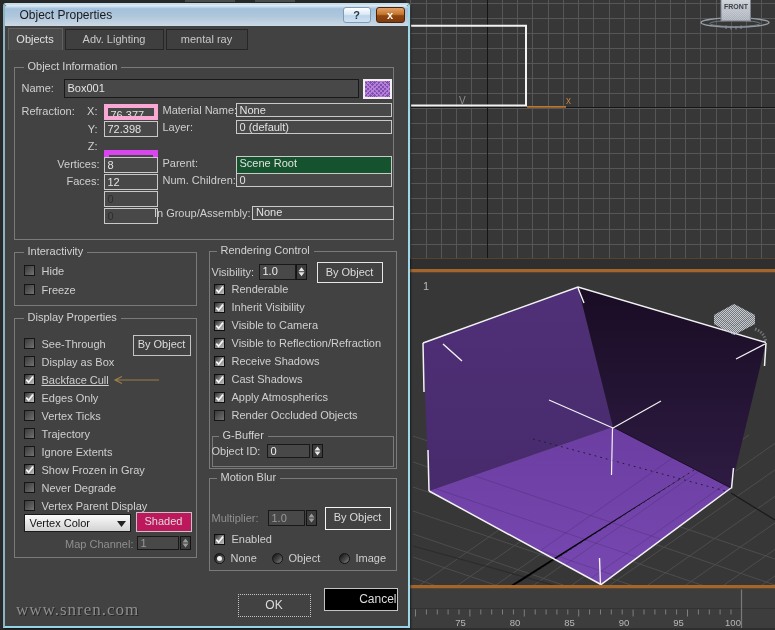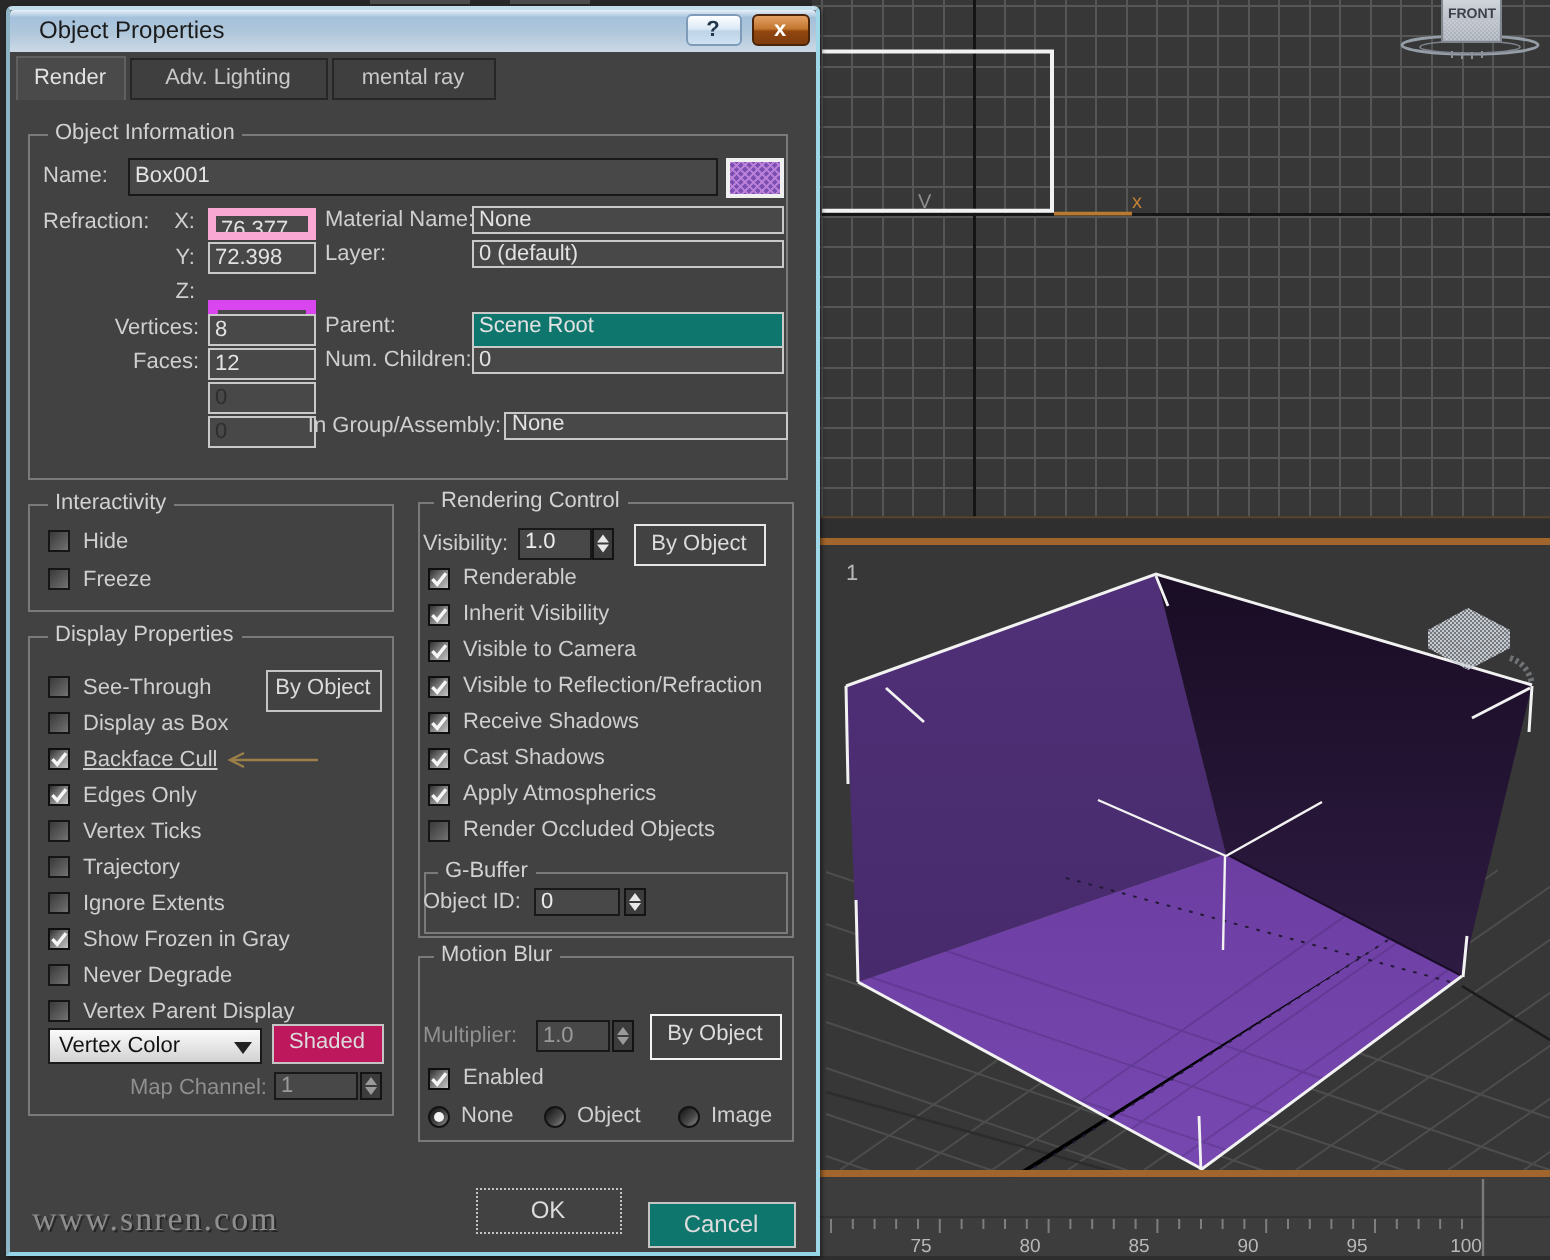--- a/index.html
+++ b/index.html
@@ -94,21 +94,21 @@
     <rect x="406" y="628" width="369" height="2" fill="#2e2e2e"></rect>
   </svg>
 <div style="position:absolute;left:185px;top:0;width:50px;height:2px;background:#4c4c4c"></div>
 <div style="position:absolute;left:255px;top:0;width:40px;height:2px;background:#4c4c4c"></div>
 <div style="position:absolute;left:3px;top:3px;width:403px;height:621px;box-sizing:content-box;
 border-top:2.5px solid #c2dfeb;border-left:2.5px solid #8cb4c2;border-right:2.5px solid #9ed8e8;border-bottom:2.5px solid #93d5e6;border-radius:3px 3px 0 0;background:#424242;box-shadow:1px 1px 2px rgba(0,0,0,0.5)">
 <div style="position:absolute;left:0;top:0;width:403px;height:21px;background:linear-gradient(180deg,#e8f0f8 0%,#a4c1dc 18%,#b0c7db 55%,#ccd9e6 100%);border-radius:2px 2px 0 0"></div>
     <span style="position:absolute;left:14.5px;top:10.0px;transform:translateY(-50%);font:normal 12px 'Liberation Sans', sans-serif;color:#1b1b1b;white-space:nowrap;">Object Properties</span>
     <div style="position:absolute;left:337.5px;top:1.5px;width:28px;height:16px;box-sizing:border-box;border:1px solid #7e9cb8;border-radius:3px;background:linear-gradient(180deg,#fdfeff,#dceaf6 45%,#bed4e8 55%,#cfe2f2);text-align:center;font:bold 11px 'Liberation Sans',sans-serif;color:#24384c;line-height:14px">?</div>
     <div style="position:absolute;left:370.5px;top:1.5px;width:29px;height:16px;box-sizing:border-box;border:1px solid #4a2408;border-radius:3px;background:linear-gradient(180deg,#e2a066,#c4772f 45%,#91460e 55%,#7e3c10);text-align:center;font:bold 11px 'Liberation Sans',sans-serif;color:#fff;line-height:14px">x</div>
-    <div style="position:absolute;left:2.5px;top:22.5px;width:55px;height:22px;box-sizing:border-box;background:#4a4a4a;border:1px solid #606060;border-bottom:none;font:11px 'Liberation Sans',sans-serif;color:#e2e2e2;text-align:center;line-height:21px">Render</div>
+    <div style="position:absolute;left:2.5px;top:22.5px;width:55px;height:22px;box-sizing:border-box;background:#4a4a4a;border:1px solid #606060;border-bottom:none;font:11px 'Liberation Sans',sans-serif;color:#e2e2e2;text-align:center;line-height:21px">Objects</div>
     <div style="position:absolute;left:59.5px;top:24.0px;width:99px;height:20.5px;box-sizing:border-box;background:#3f3f3f;border:1px solid #262626;font:11px 'Liberation Sans',sans-serif;color:#c8c8c8;text-align:center;line-height:19px">Adv. Lighting</div>
     <div style="position:absolute;left:160.5px;top:24.0px;width:82px;height:20.5px;box-sizing:border-box;background:#3f3f3f;border:1px solid #262626;font:11px 'Liberation Sans',sans-serif;color:#c8c8c8;text-align:center;line-height:19px">mental ray</div>
     <div style="position:absolute;left:8.5px;top:61.5px;width:380px;height:173px;box-sizing:border-box;border:1px solid rgba(190,190,190,0.45)"></div>
     <span style="position:absolute;left:18.5px;top:61.5px;transform:translateY(-55%);background:#424242;padding:0 4px;font:11px 'Liberation Sans',sans-serif;color:#d2d2d2;white-space:nowrap">Object Information</span>
     <span style="position:absolute;left:16.5px;top:83.0px;transform:translateY(-50%);font:normal 11px 'Liberation Sans', sans-serif;color:#cfcfcf;white-space:nowrap;">Name:</span>
     <div style="position:absolute;left:58.5px;top:73.5px;width:295px;height:19px;box-sizing:border-box;border:1px solid #191919;background:#484848;font:11px 'Liberation Sans',sans-serif;color:#e4e4e4;line-height:17px;padding-left:3px;white-space:nowrap;overflow:hidden">Box001</div>
     <div style="position:absolute;left:357.5px;top:73.5px;width:29px;height:20px;box-sizing:border-box;border:2px solid #f0f0f0;background:repeating-linear-gradient(45deg,rgba(190,130,220,0.85) 0 1px,rgba(0,0,0,0) 1px 3px),repeating-linear-gradient(135deg,#b77fd4 0 1px,#7b50b2 1px 3px)"></div>
     <span style="position:absolute;left:16.5px;top:105.5px;transform:translateY(-50%);font:normal 11px 'Liberation Sans', sans-serif;color:#cfcfcf;white-space:nowrap;">Refraction:</span>
     <span style="position:absolute;right:310.5px;top:105.5px;transform:translateY(-50%);font:normal 11px 'Liberation Sans', sans-serif;color:#cfcfcf;white-space:nowrap;">X:</span>
     <div style="position:absolute;left:98.5px;top:98.5px;width:54px;height:16px;box-sizing:border-box;border:4px solid #f9a8d4;background:#484848;font:11px 'Liberation Sans',sans-serif;color:#e2e2e2;line-height:14px;padding-left:3px;white-space:nowrap;overflow:hidden">76.377</div>
@@ -120,21 +120,21 @@
     <div style="position:absolute;left:98.5px;top:151.5px;width:54px;height:16px;box-sizing:border-box;border:1px solid #c9c9c9;background:#484848;font:11px 'Liberation Sans',sans-serif;color:#e2e2e2;line-height:14px;padding-left:3px;white-space:nowrap;overflow:hidden">8</div>
     <span style="position:absolute;right:308.5px;top:175.5px;transform:translateY(-50%);font:normal 11px 'Liberation Sans', sans-serif;color:#cfcfcf;white-space:nowrap;">Faces:</span>
     <div style="position:absolute;left:98.5px;top:168.5px;width:54px;height:16px;box-sizing:border-box;border:1px solid #c9c9c9;background:#484848;font:11px 'Liberation Sans',sans-serif;color:#e2e2e2;line-height:14px;padding-left:3px;white-space:nowrap;overflow:hidden">12</div>
     <div style="position:absolute;left:98.5px;top:185.5px;width:54px;height:16px;box-sizing:border-box;border:1px solid #c9c9c9;background:#484848;font:11px 'Liberation Sans',sans-serif;color:#2e2e2e;line-height:14px;padding-left:3px;white-space:nowrap;overflow:hidden">0</div>
     <div style="position:absolute;left:98.5px;top:202.5px;width:54px;height:16px;box-sizing:border-box;border:1px solid #c9c9c9;background:#484848;font:11px 'Liberation Sans',sans-serif;color:#2e2e2e;line-height:14px;padding-left:3px;white-space:nowrap;overflow:hidden">0</div>
     <span style="position:absolute;left:157.5px;top:104.5px;transform:translateY(-50%);font:normal 11px 'Liberation Sans', sans-serif;color:#cfcfcf;white-space:nowrap;">Material Name:</span>
     <div style="position:absolute;left:230.5px;top:97.5px;width:156px;height:14px;box-sizing:border-box;border:1px solid #c9c9c9;background:#484848;font:11px 'Liberation Sans',sans-serif;color:#e2e2e2;line-height:12px;padding-left:3px;white-space:nowrap;overflow:hidden">None</div>
     <span style="position:absolute;left:157.5px;top:121.5px;transform:translateY(-50%);font:normal 11px 'Liberation Sans', sans-serif;color:#cfcfcf;white-space:nowrap;">Layer:</span>
     <div style="position:absolute;left:230.5px;top:114.5px;width:156px;height:14px;box-sizing:border-box;border:1px solid #c9c9c9;background:#484848;font:11px 'Liberation Sans',sans-serif;color:#e2e2e2;line-height:12px;padding-left:3px;white-space:nowrap;overflow:hidden">0 (default)</div>
     <span style="position:absolute;left:157.5px;top:157.5px;transform:translateY(-50%);font:normal 11px 'Liberation Sans', sans-serif;color:#cfcfcf;white-space:nowrap;">Parent:</span>
-    <div style="position:absolute;left:230.5px;top:150.5px;width:156px;height:26px;box-sizing:border-box;border:1px solid #c9c9c9;background:#0f766e;font:11px 'Liberation Sans',sans-serif;color:#e2e2e2;line-height:12px;padding-left:3px;white-space:nowrap;overflow:hidden">Scene Root</div>
+    <div style="position:absolute;left:230.5px;top:150.5px;width:156px;height:26px;box-sizing:border-box;border:1px solid #c9c9c9;background:#14532d;font:11px 'Liberation Sans',sans-serif;color:#e2e2e2;line-height:12px;padding-left:3px;white-space:nowrap;overflow:hidden">Scene Root</div>
     <span style="position:absolute;left:157.5px;top:174.5px;transform:translateY(-50%);font:normal 11px 'Liberation Sans', sans-serif;color:#cfcfcf;white-space:nowrap;">Num. Children:</span>
     <div style="position:absolute;left:230.5px;top:167.5px;width:156px;height:14px;box-sizing:border-box;border:1px solid #c9c9c9;background:#484848;font:11px 'Liberation Sans',sans-serif;color:#e2e2e2;line-height:12px;padding-left:3px;white-space:nowrap;overflow:hidden">0</div>
     <span style="position:absolute;right:157.5px;top:207.5px;transform:translateY(-50%);font:normal 11px 'Liberation Sans', sans-serif;color:#cfcfcf;white-space:nowrap;">In Group/Assembly:</span>
     <div style="position:absolute;left:247.0px;top:201.0px;width:141.5px;height:13.5px;box-sizing:border-box;border:1px solid #c9c9c9;background:#484848;font:11px 'Liberation Sans',sans-serif;color:#e2e2e2;line-height:11.5px;padding-left:3px;white-space:nowrap;overflow:hidden">None</div>
     <div style="position:absolute;left:8.5px;top:246.5px;width:183px;height:54px;box-sizing:border-box;border:1px solid rgba(190,190,190,0.45)"></div>
     <span style="position:absolute;left:18.5px;top:246.5px;transform:translateY(-55%);background:#424242;padding:0 4px;font:11px 'Liberation Sans',sans-serif;color:#d2d2d2;white-space:nowrap">Interactivity</span>
     <div style="position:absolute;left:18.5px;top:260.0px;width:11px;height:11px;box-sizing:border-box;background:linear-gradient(135deg,#3a3a3a 0%,#606060 70%,#747474 100%);border:1px solid #161616;"></div>
     <span style="position:absolute;left:36.5px;top:265.5px;transform:translateY(-50%);font:normal 11px 'Liberation Sans', sans-serif;color:#cfcfcf;white-space:nowrap;">Hide</span>
     <div style="position:absolute;left:18.5px;top:279.0px;width:11px;height:11px;box-sizing:border-box;background:linear-gradient(135deg,#3a3a3a 0%,#606060 70%,#747474 100%);border:1px solid #161616;"></div>
     <span style="position:absolute;left:36.5px;top:284.5px;transform:translateY(-50%);font:normal 11px 'Liberation Sans', sans-serif;color:#cfcfcf;white-space:nowrap;">Freeze</span>
@@ -272,14 +272,14 @@
     <span style="position:absolute;left:226.5px;top:534.0px;transform:translateY(-50%);font:normal 11px 'Liberation Sans', sans-serif;color:#cfcfcf;white-space:nowrap;">Enabled</span>
     <div style="position:absolute;left:208.5px;top:547.5px;width:11px;height:11px;box-sizing:border-box;border-radius:50%;background:linear-gradient(135deg,#121212 0%,#4a4a4a 60%,#8a8a8a 100%);border:1px solid #141414;">
       <div style="position:absolute;left:2.5px;top:2.5px;width:5px;height:5px;border-radius:50%;background:#f2f2f2"></div>
     </div>
     <span style="position:absolute;left:225.5px;top:553.0px;transform:translateY(-50%);font:normal 11px 'Liberation Sans', sans-serif;color:#cfcfcf;white-space:nowrap;">None</span>
     <div style="position:absolute;left:266.5px;top:547.5px;width:11px;height:11px;box-sizing:border-box;border-radius:50%;background:linear-gradient(135deg,#121212 0%,#4a4a4a 60%,#8a8a8a 100%);border:1px solid #141414;"></div>
     <span style="position:absolute;left:283.5px;top:553.0px;transform:translateY(-50%);font:normal 11px 'Liberation Sans', sans-serif;color:#cfcfcf;white-space:nowrap;">Object</span>
     <div style="position:absolute;left:333.5px;top:547.5px;width:11px;height:11px;box-sizing:border-box;border-radius:50%;background:linear-gradient(135deg,#121212 0%,#4a4a4a 60%,#8a8a8a 100%);border:1px solid #141414;"></div>
     <span style="position:absolute;left:350.5px;top:553.0px;transform:translateY(-50%);font:normal 11px 'Liberation Sans', sans-serif;color:#cfcfcf;white-space:nowrap;">Image</span>
     <div style="position:absolute;left:232.5px;top:588.5px;width:73px;height:23px;box-sizing:border-box;border:1px dotted #c4c4c4;background:#424242;font:12px 'Liberation Sans',sans-serif;color:#dcdcdc;text-align:center;line-height:20px">OK</div>
-    <div style="position:absolute;left:318.5px;top:596px;width:74px;height:23px;box-sizing:border-box;border:1px solid #c4c4c4;background:#0f766e;font:12px 'Liberation Sans',sans-serif;color:#dcdcdc;text-align:center;line-height:20px">Cancel</div>
+    <div style="position:absolute;left:318.5px;top:583px;width:74px;height:23px;box-sizing:border-box;border:1px solid #c4c4c4;background:#000000;font:12px 'Liberation Sans',sans-serif;color:#dcdcdc;text-align:right;line-height:20px">Cancel</div>
     <span style="position:absolute;left:11px;top:595px;font:17px 'Liberation Serif',serif;color:#8e8e8e;letter-spacing:1px;text-shadow:1px 1px 0 #262626">www.snren.com</span>
 </div>
 </body></html>

